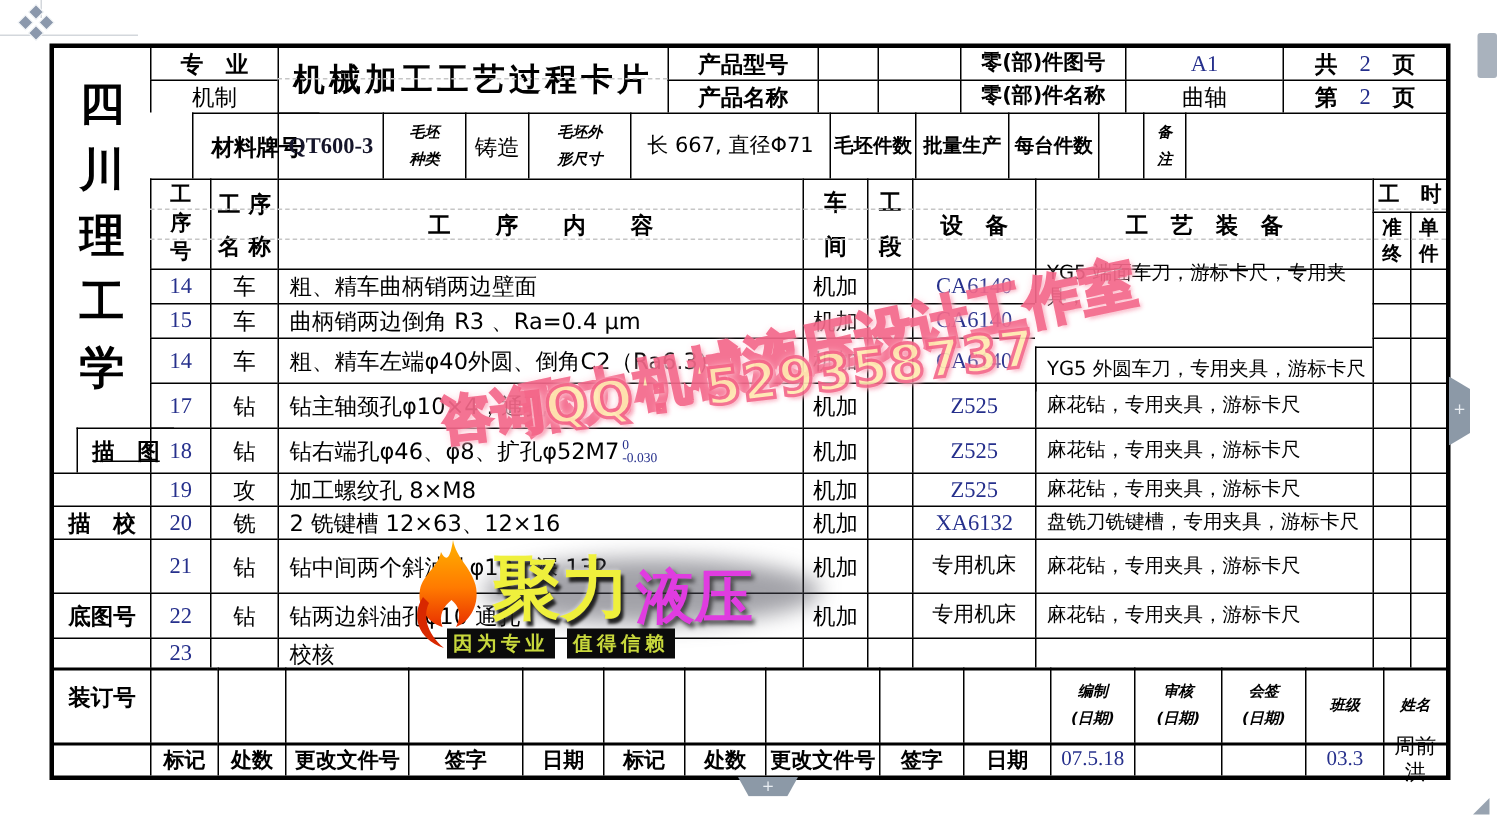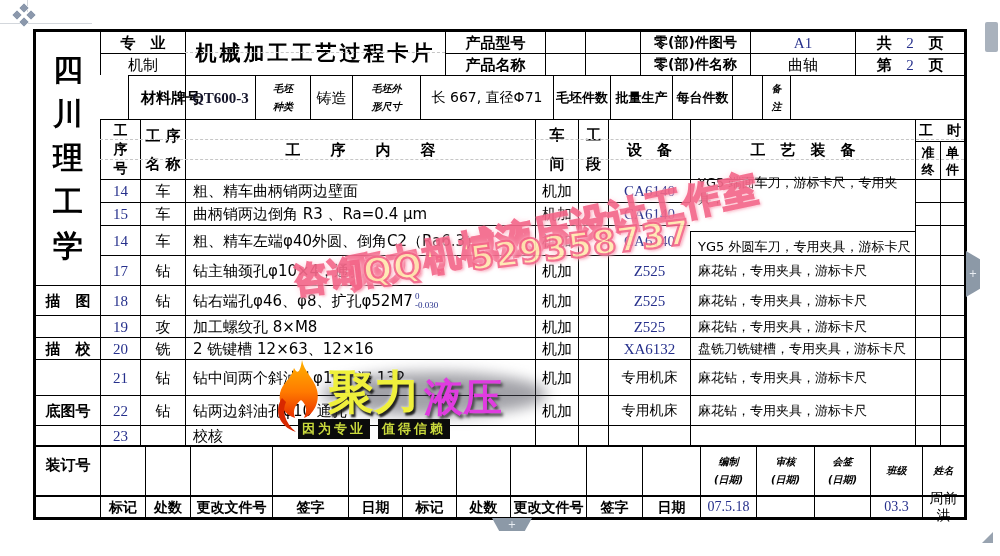--- a/index.html
+++ b/index.html
@@ -65,21 +65,21 @@
       <path d="M15 13 l5 -5 5 5 -5 5 Z"></path>
     </g>
   </svg>
 
   <div id="card">
       <div class="cell school" style="left: 0px; top: 0px; width: 65px; height: 254px;">四
 川
 理
 工
 学</div>
-      <div class="cell bold ctr" style="left: 0px; top: 254px; width: 65px; height: 30px;">描　图</div>
+      <div class="cell bold ctr" style="left: 16px; top: 254px; width: 65px; height: 30px; text-decoration: underline;">描　图</div>
       <div class="cell " style="left: 0px; top: 284px; width: 65px; height: 22px;"></div>
       <div class="cell bold ctr" style="left: 0px; top: 306px; width: 65px; height: 22px;">描　校</div>
       <div class="cell " style="left: 0px; top: 328px; width: 65px; height: 36px;"></div>
       <div class="cell bold ctr" style="left: 0px; top: 364px; width: 65px; height: 30px;">底图号</div>
       <div class="cell " style="left: 0px; top: 394px; width: 65px; height: 20px;"></div>
       <div class="cell bold ctr tk" style="left: 0px; top: 414px; width: 65px; height: 38px;">装订号</div>
       <div class="cell tk" style="left: 0px; top: 464px; width: 65px; height: 22px;"></div>
       <div class="cell bold ctr" style="left: 65px; top: 0px; width: 85px; height: 22px;">专　业</div>
       <div class="cell title ctr" style="left: 150px; top: 0px; width: 260px; height: 44px;">机械加工工艺过程卡片</div>
       <div class="cell bold ctr" style="left: 410px; top: 0px; width: 100px; height: 22px;">产品型号</div>

